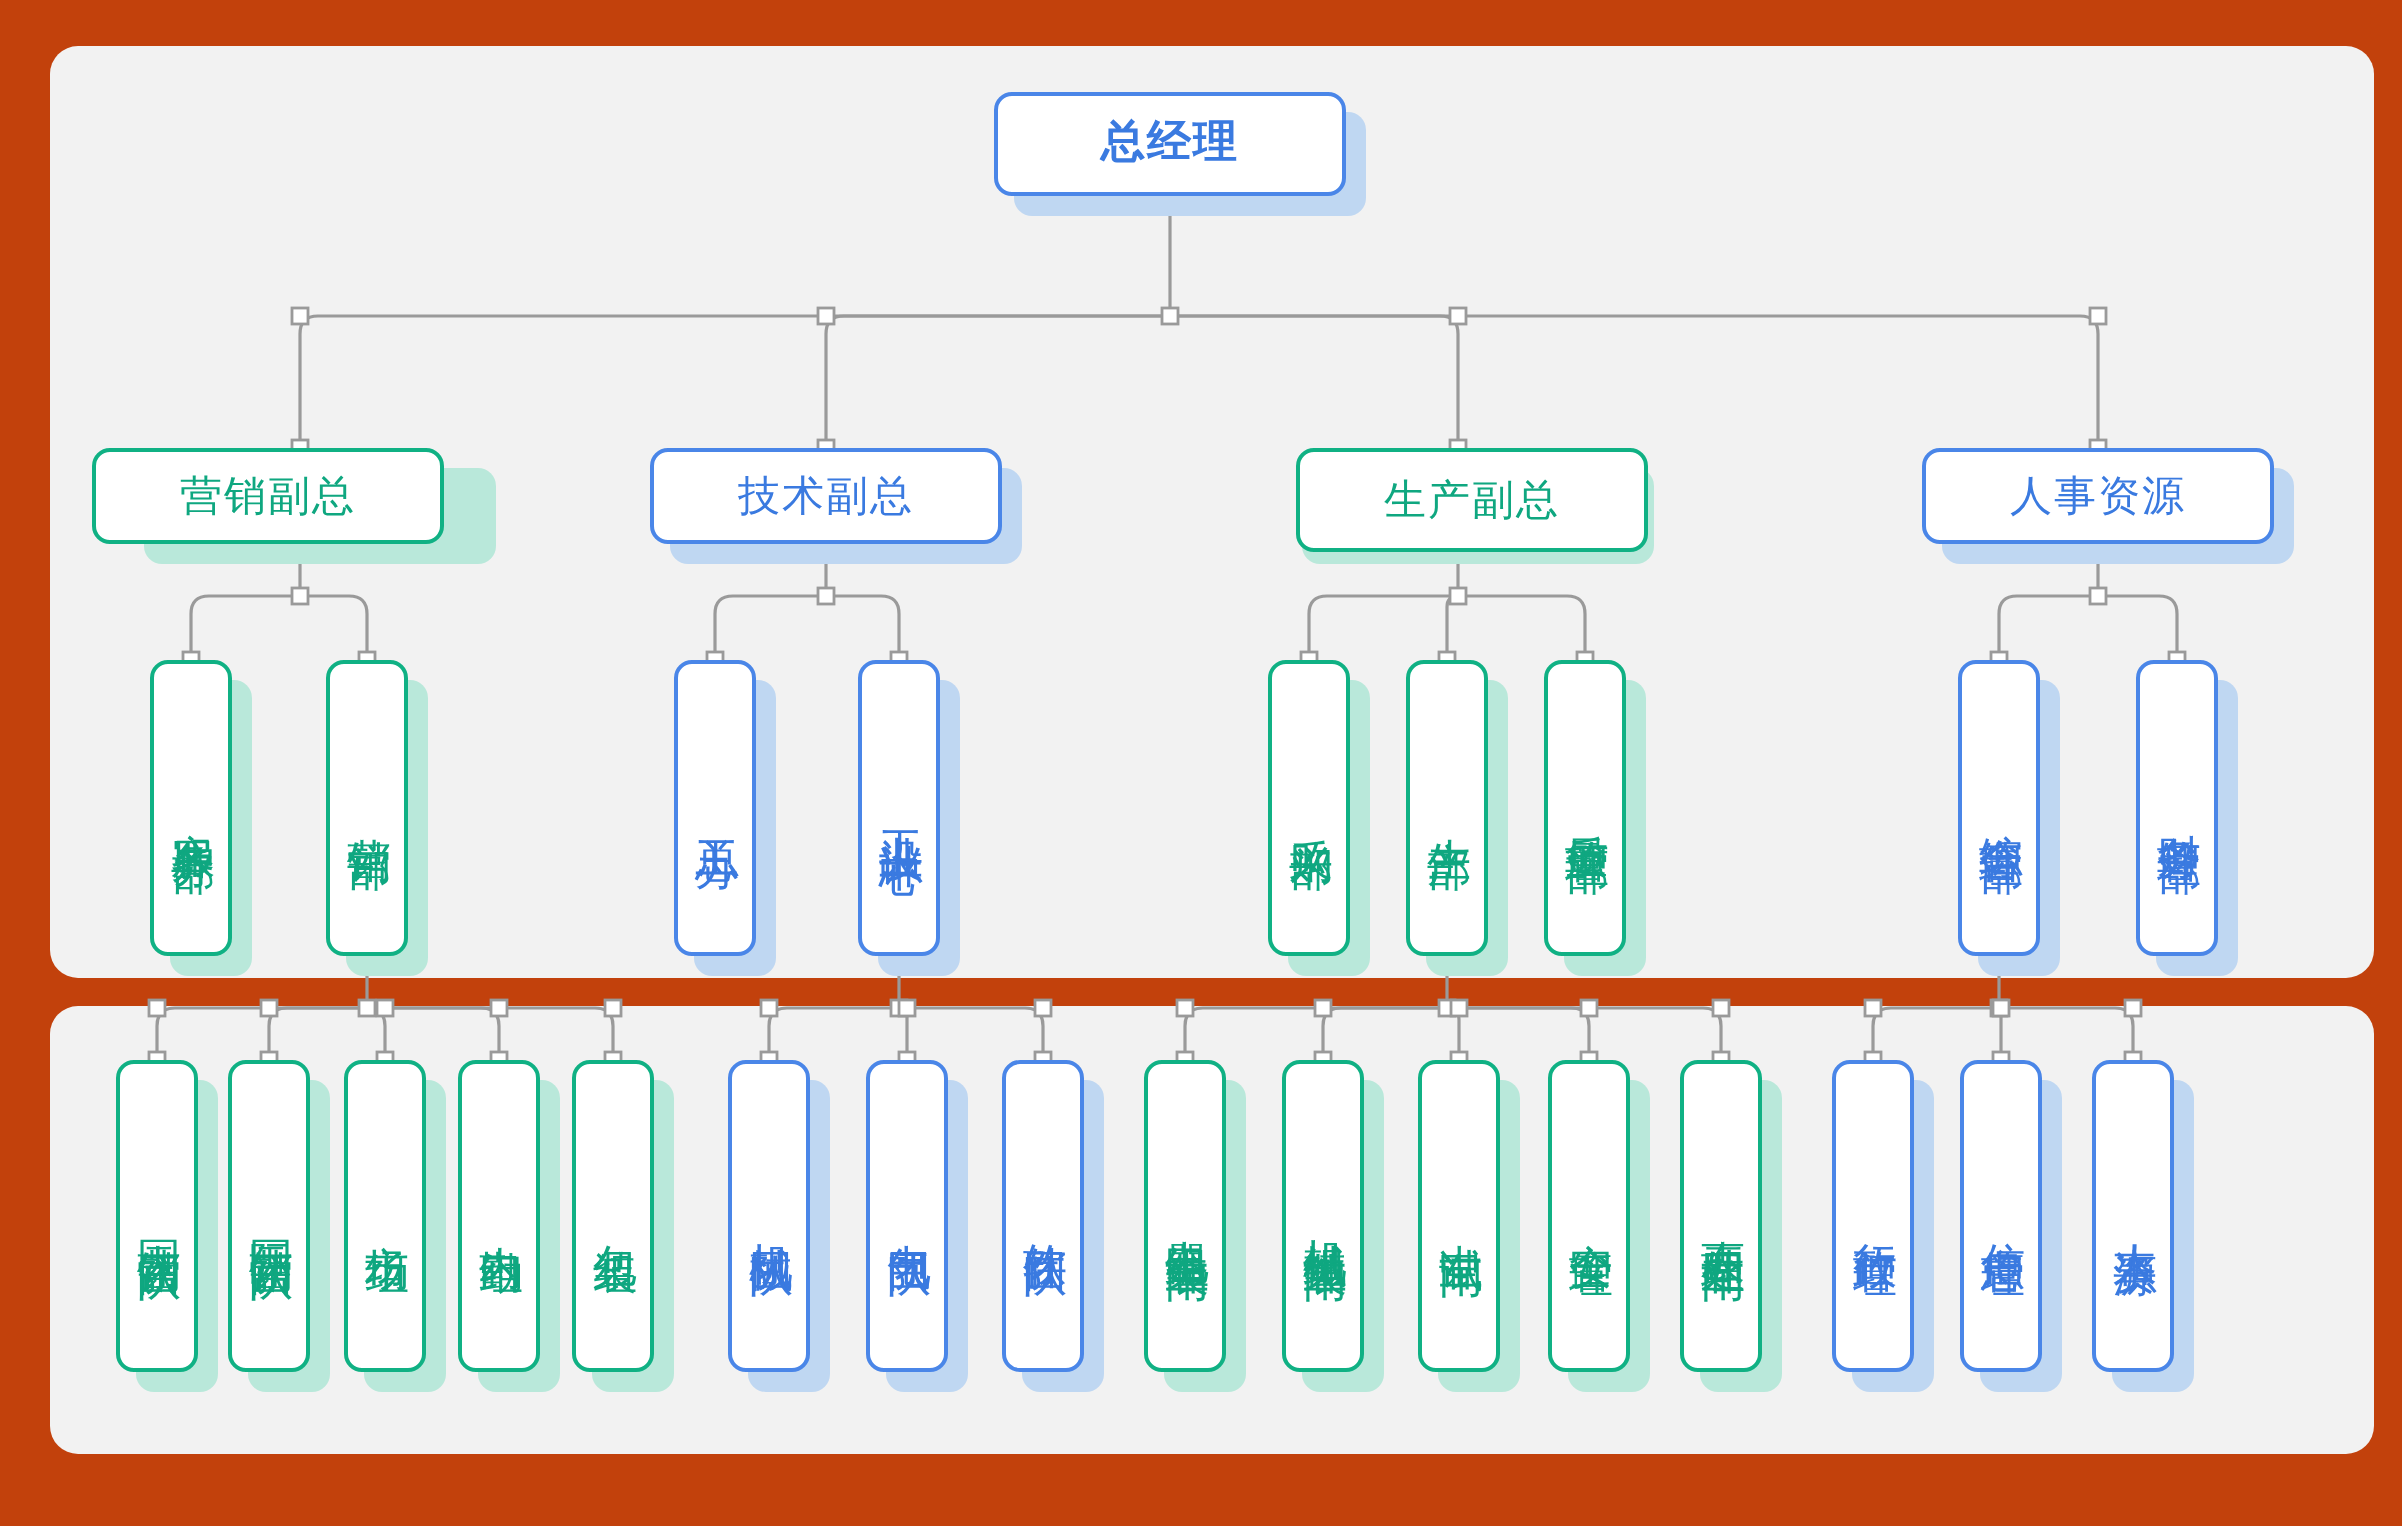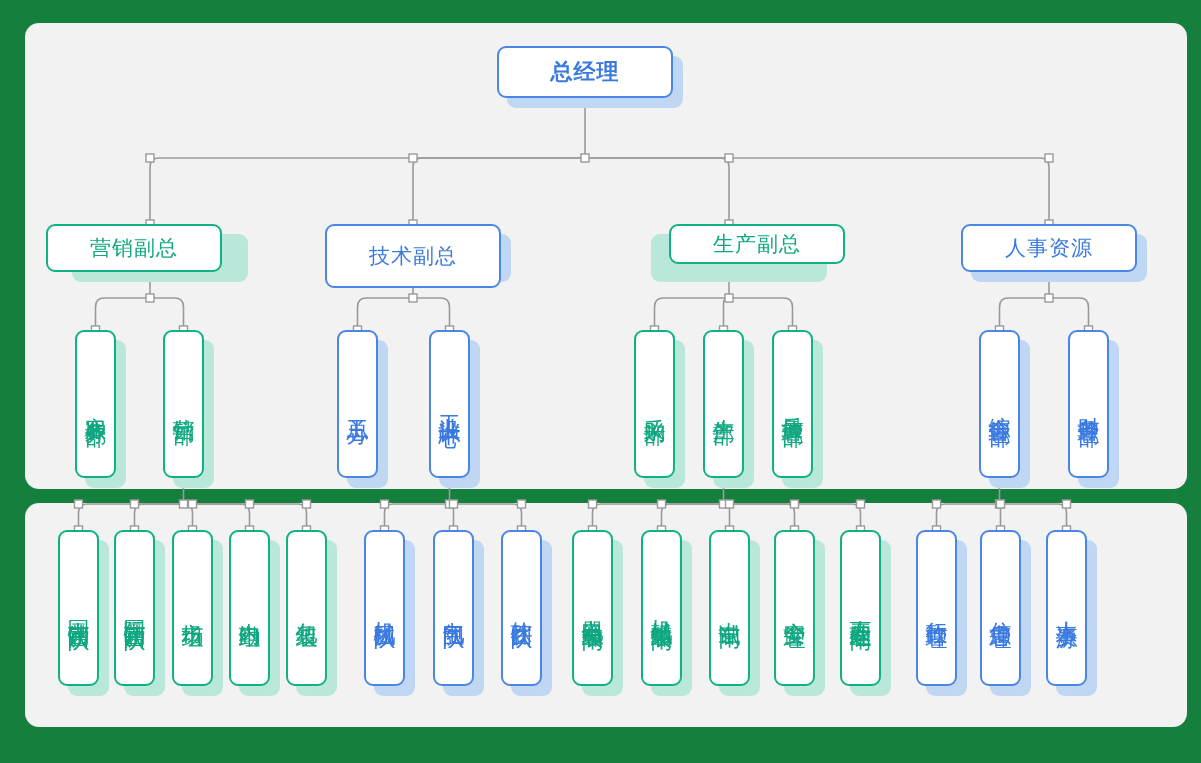--- a/index.html
+++ b/index.html
@@ -8,21 +8,21 @@
     padding: 0;
     background: #ffffff;
   }
   body {
     font-family: "DejaVu Sans", "Liberation Sans", sans-serif;
   }
   #chart-root {
     position: relative;
     width: 1201px;
     height: 763px;
-    background: #15803d;
+    background: #c2410c;
     overflow: hidden;
   }
   .bg-panel {
     position: absolute;
     background: #f2f2f2;
     border-radius: 14px;
   }
   #panel-upper { left: 25px; top: 23px; width: 1162px; height: 466px; }
   #panel-lower { left: 25px; top: 503px; width: 1162px; height: 224px; }
 
@@ -216,25 +216,25 @@
   <div id="node-layer">
       <div class="node-shadow shadow-blue" style="left: 507px; top: 56px; width: 176px; height: 52px;"></div>
       <div class="node theme-blue horiz root" style="left: 497px; top: 46px; width: 176px; height: 52px;">
         <span class="node-label">总经理</span>
       </div>
       <div class="node-shadow shadow-green" style="left: 72px; top: 234px; width: 176px; height: 48px;"></div>
       <div class="node theme-green horiz vp" style="left: 46px; top: 224px; width: 176px; height: 48px;">
         <span class="node-label">营销副总</span>
       </div>
       <div class="node-shadow shadow-blue" style="left: 335px; top: 234px; width: 176px; height: 48px;"></div>
-      <div class="node theme-blue horiz vp" style="left: 325px; top: 224px; width: 176px; height: 64px;">
+      <div class="node theme-blue horiz vp" style="left: 325px; top: 224px; width: 176px; height: 48px;">
         <span class="node-label">技术副总</span>
       </div>
       <div class="node-shadow shadow-green" style="left: 651px; top: 234px; width: 176px; height: 48px;"></div>
-      <div class="node theme-green horiz vp" style="left: 669px; top: 224px; width: 176px; height: 40px;">
+      <div class="node theme-green horiz vp" style="left: 648px; top: 224px; width: 176px; height: 52px;">
         <span class="node-label">生产副总</span>
       </div>
       <div class="node-shadow shadow-blue" style="left: 971px; top: 234px; width: 176px; height: 48px;"></div>
       <div class="node theme-blue horiz vp" style="left: 961px; top: 224px; width: 176px; height: 48px;">
         <span class="node-label">人事资源</span>
       </div>
       <div class="node-shadow shadow-green" style="left: 85px; top: 340px; width: 41px; height: 148px;"></div>
       <div class="node theme-green vert" style="left: 75px; top: 330px; width: 41px; height: 148px;">
         <span class="node-label">客户服务部</span>
       </div>

